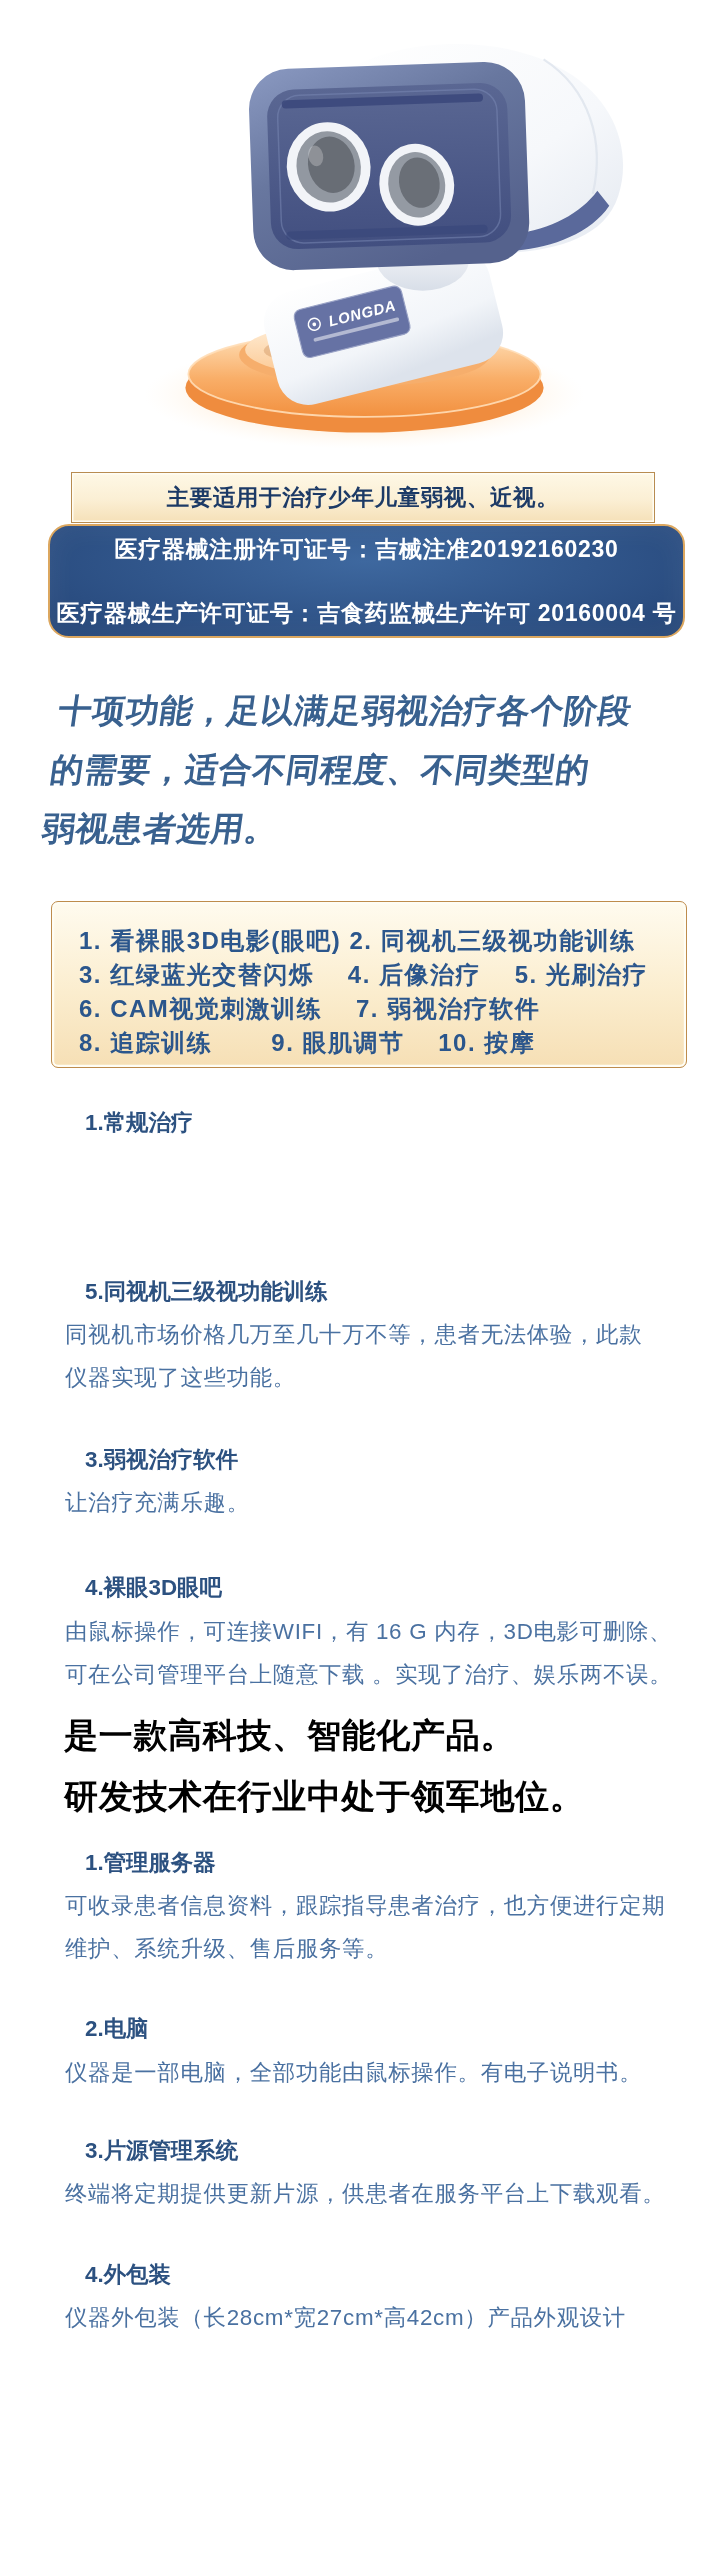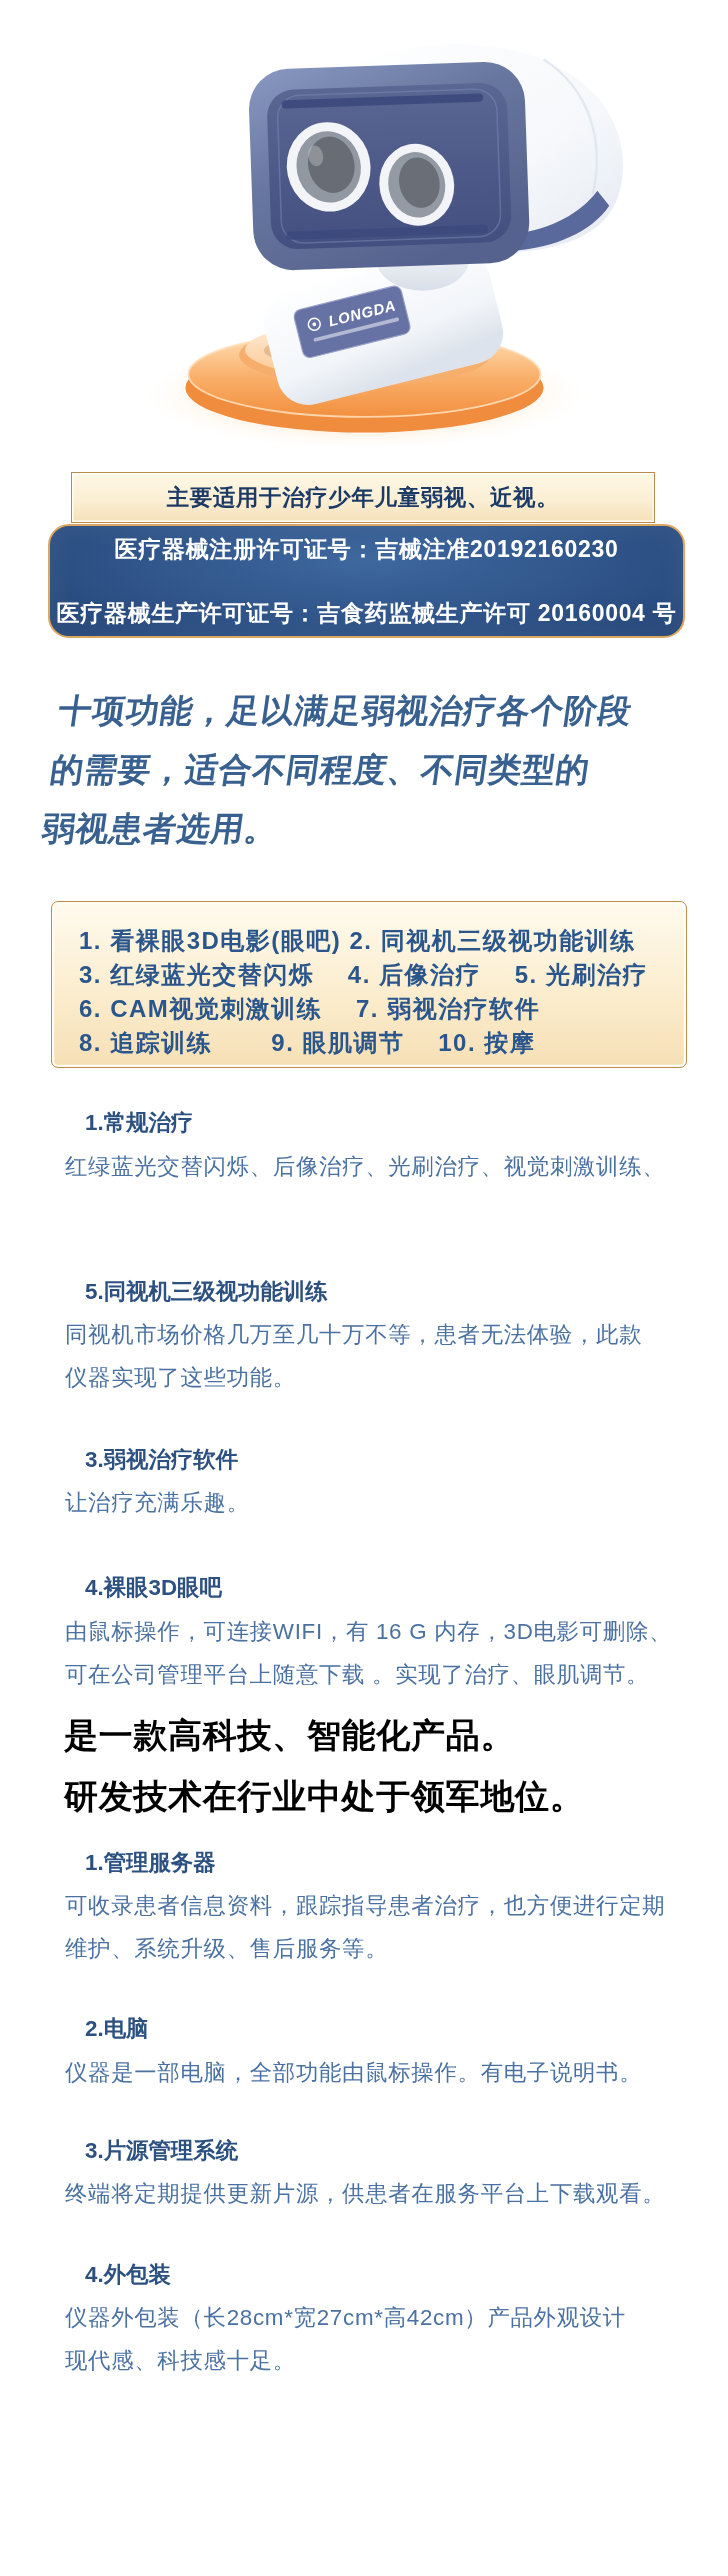--- a/index.html
+++ b/index.html
@@ -183,38 +183,37 @@
 
   <div class="abs features">
     <div>1. 看裸眼3D电影(眼吧) 2. 同视机三级视功能训练</div>
     <div>3. 红绿蓝光交替闪烁　 4. 后像治疗　 5. 光刷治疗</div>
     <div>6. CAM视觉刺激训练　 7. 弱视治疗软件</div>
     <div>8. 追踪训练　　 9. 眼肌调节　 10. 按摩</div>
   </div>
 
   <div class="abs sec-h" style="top:1108px">1.常规治疗</div>
   <div class="abs sec-p" style="top:1145px">
-    <div>红绿蓝光交替闪烁、后像治疗、光刷治疗、视觉刺激训练、</div>
   </div>
 
   <div class="abs sec-h" style="top:1277px">5.同视机三级视功能训练</div>
   <div class="abs sec-p" style="top:1313px">
     <div>同视机市场价格几万至几十万不等，患者无法体验，此款</div>
     <div>仪器实现了这些功能。</div>
   </div>
 
   <div class="abs sec-h" style="top:1445px">3.弱视治疗软件</div>
   <div class="abs sec-p" style="top:1481px">
     <div>让治疗充满乐趣。</div>
   </div>
 
   <div class="abs sec-h" style="top:1573px">4.裸眼3D眼吧</div>
   <div class="abs sec-p" style="top:1610px">
     <div>由鼠标操作，可连接WIFI，有 16 G 内存，3D电影可删除、</div>
-    <div>可在公司管理平台上随意下载 。实现了治疗、眼肌调节。</div>
+    <div>可在公司管理平台上随意下载 。实现了治疗、娱乐两不误。</div>
   </div>
 
   <div class="abs headline2">
     <div>是一款高科技、智能化产品。</div>
     <div>研发技术在行业中处于领军地位。</div>
   </div>
 
   <div class="abs sec-h" style="top:1848px">1.管理服务器</div>
   <div class="abs sec-p" style="top:1884px">
     <div>可收录患者信息资料，跟踪指导患者治疗，也方便进行定期</div>
@@ -227,17 +226,16 @@
   </div>
 
   <div class="abs sec-h" style="top:2136px">3.片源管理系统</div>
   <div class="abs sec-p" style="top:2172px">
     <div>终端将定期提供更新片源，供患者在服务平台上下载观看。</div>
   </div>
 
   <div class="abs sec-h" style="top:2260px">4.外包装</div>
   <div class="abs sec-p" style="top:2296px">
     <div>仪器外包装（长28cm*宽27cm*高42cm）产品外观设计</div>
-    <div>现代感、科技感十足。</div>
   </div>
 
 </div>
 
 
 </body></html>

